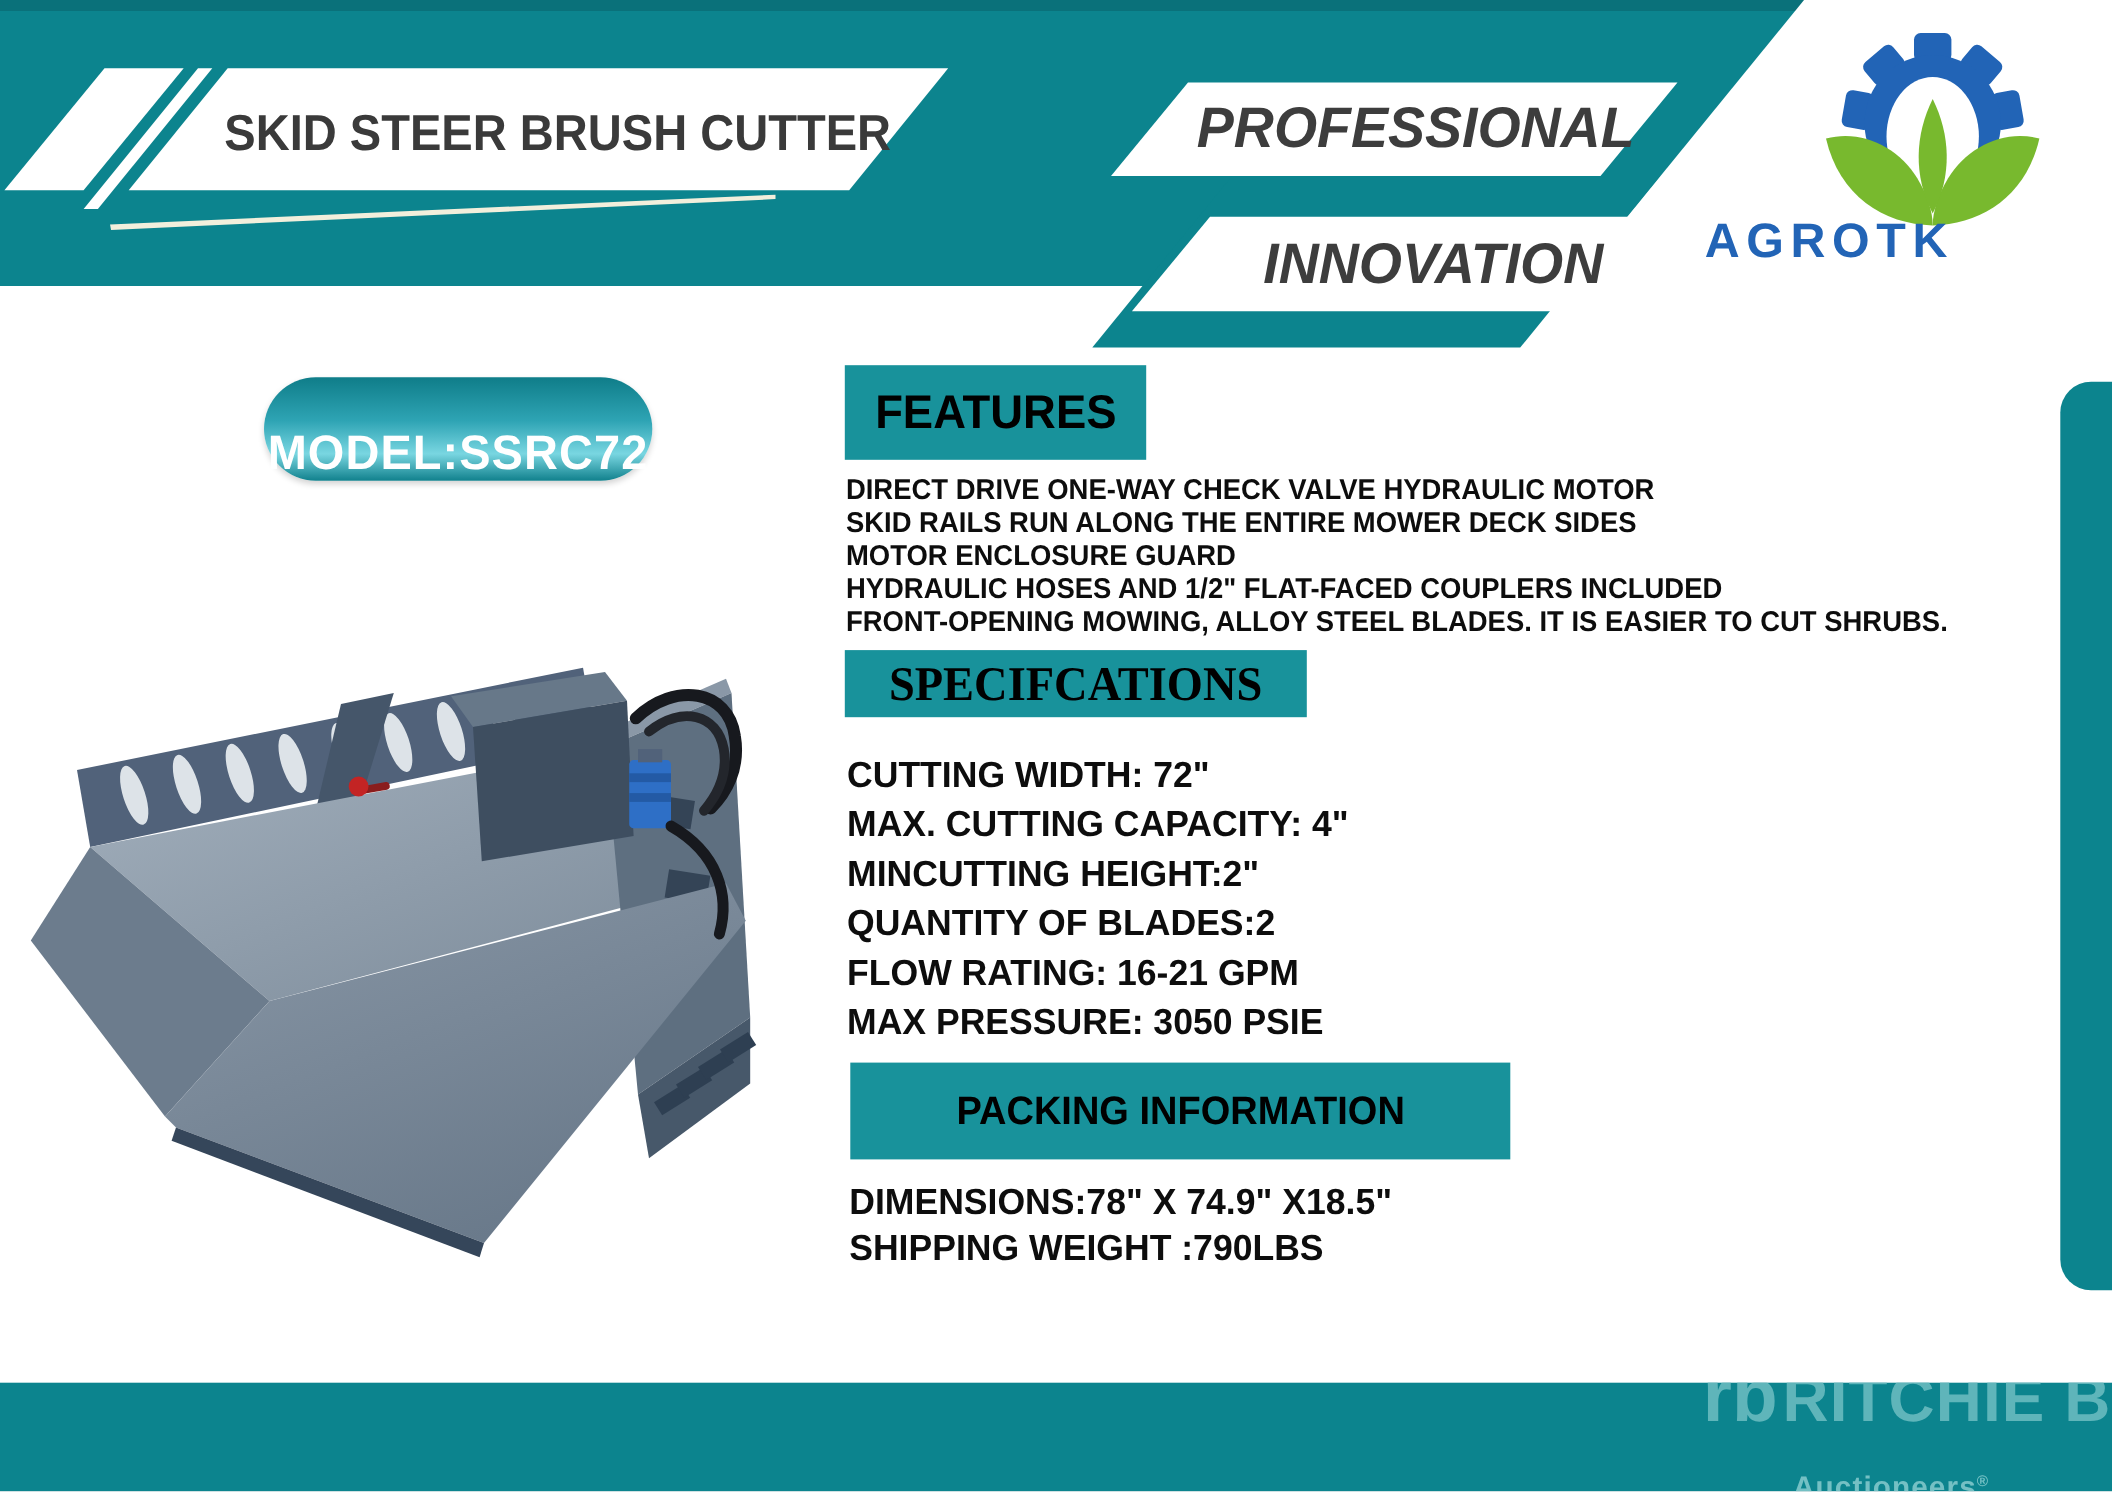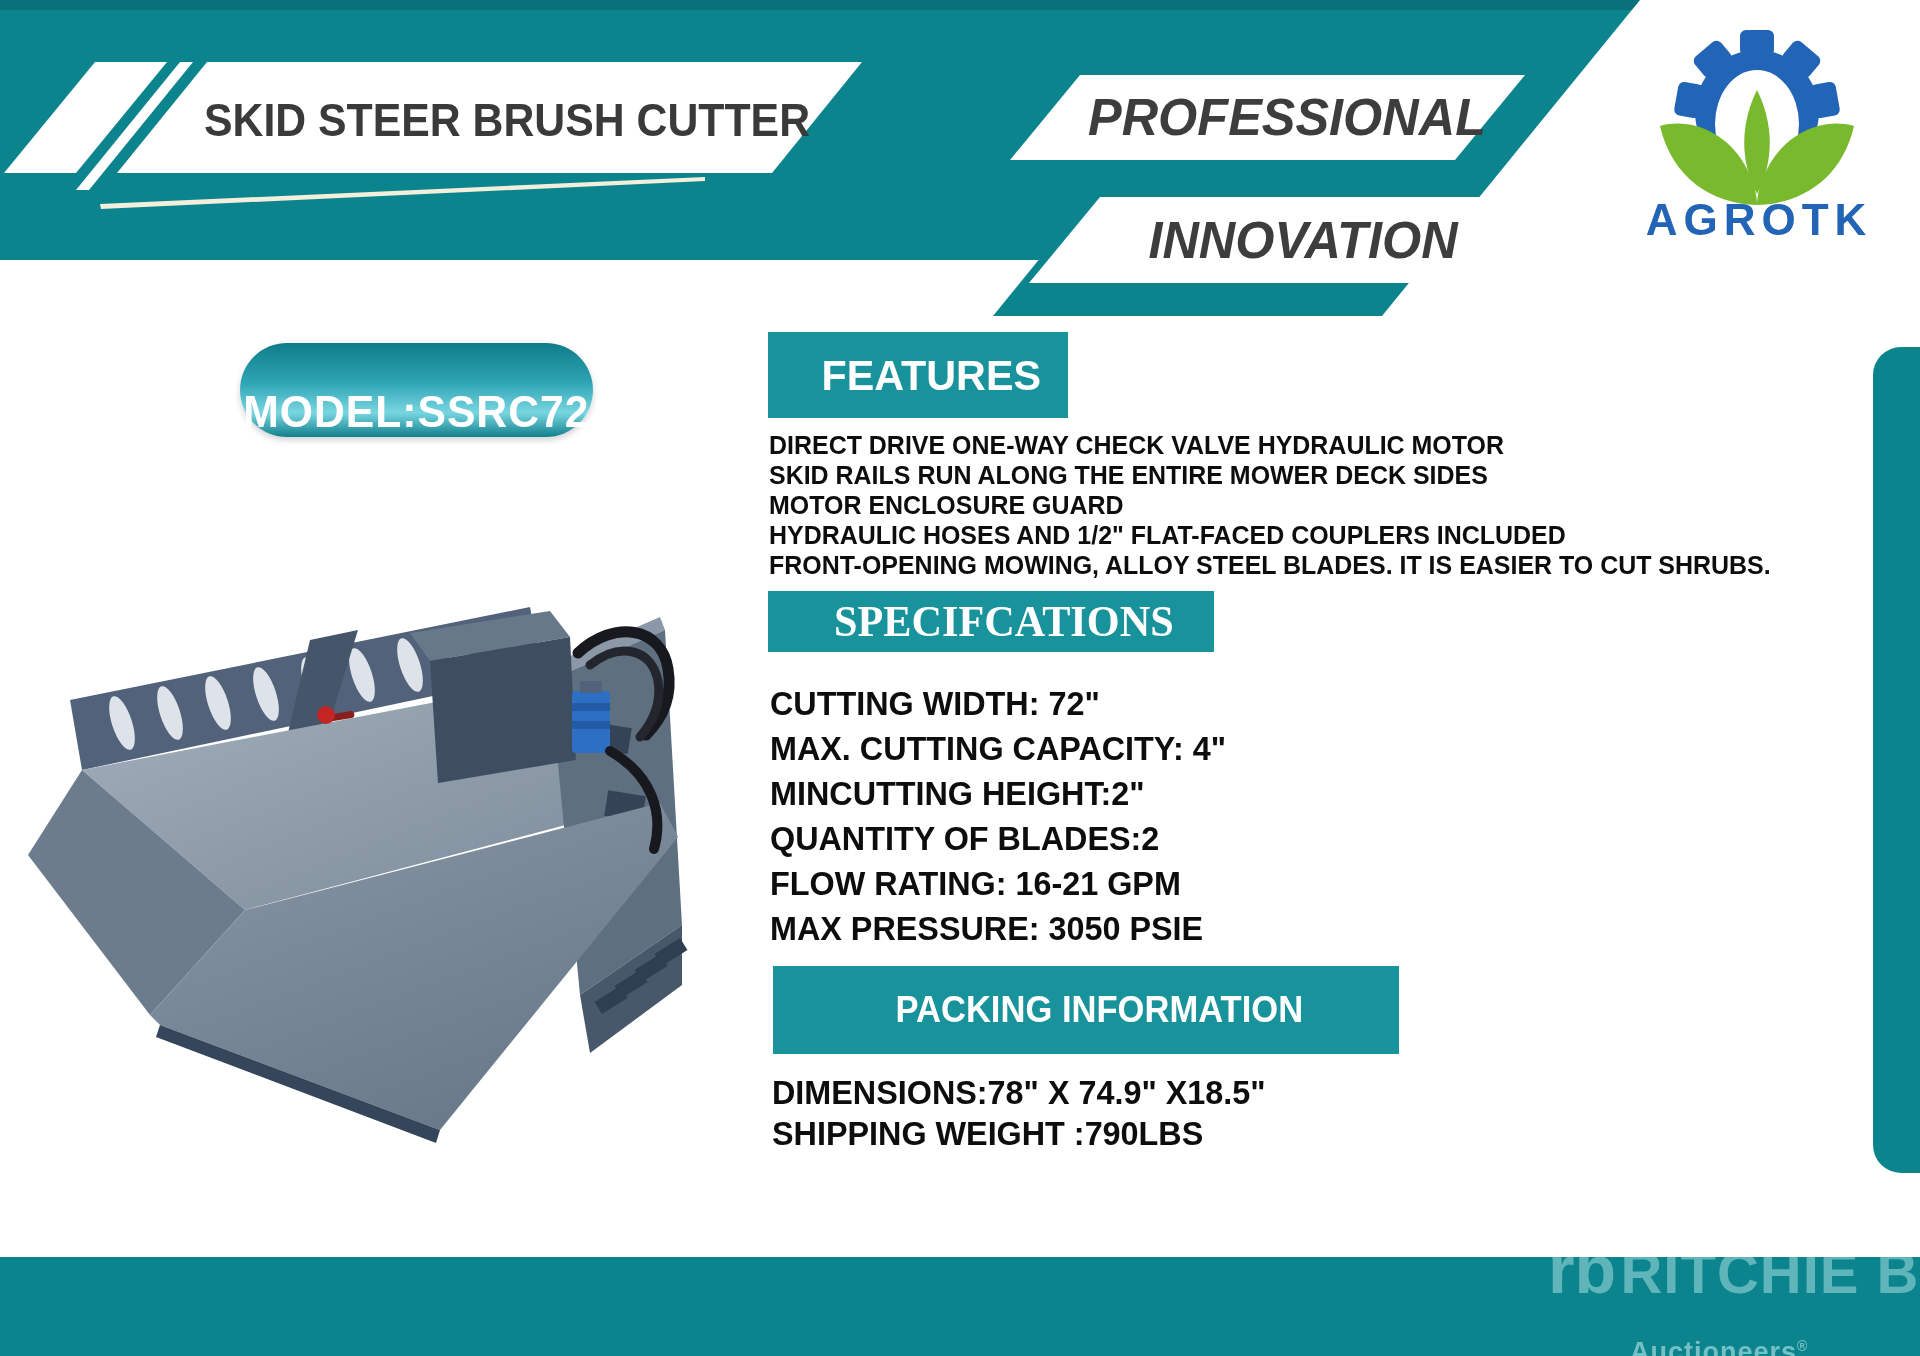--- a/index.html
+++ b/index.html
@@ -20,42 +20,42 @@
   }
   .tagline{
     position:absolute;width:470px;height:54px;
     display:flex;align-items:center;justify-content:center;
     font-size:52px;font-weight:bold;font-style:italic;color:#3d3d3d;
     transform:scaleX(.97);white-space:nowrap;
   }
   .tagline.pro{left:1052px;top:90px;}
   .tagline.inn{left:1068px;top:213px;}
   .brand-text{
-    position:absolute;left:1628px;top:196px;width:262px;height:48px;
+    position:absolute;left:1532px;top:196px;width:262px;height:48px;
     display:flex;align-items:center;justify-content:center;
     font-size:44px;font-weight:bold;color:#2264b6;letter-spacing:6px;
     white-space:nowrap;
   }
   
   .model-pill{
     position:absolute;left:240px;top:343px;width:353px;height:94px;
     border-radius:47px;
     background:linear-gradient(180deg,#0f7d89 0%,#2ea4b4 42%,#79d6e1 74%,#11818d 100%);
     display:flex;align-items:flex-end;justify-content:center;
     box-shadow:0 3px 6px rgba(0,0,0,.18);
   }
   .model-pill span{
     color:#ffffff;font-size:44px;font-weight:bold;letter-spacing:1px;
     transform:scaleX(.97);white-space:nowrap;
   }
   
   .sec-box{
-    position:absolute;background:#18929b;color:#ffffff;
-    display:flex;align-items:center;justify-content:center;
-    font-weight:bold;white-space:nowrap;padding-left:26px;
+    position:absolute;background:#18929b;color:#000000;
+    display:flex;align-items:center;justify-content:center;
+    font-weight:bold;white-space:nowrap;
   }
   .sec-box.features{left:768px;top:332px;width:274px;height:86px;font-size:43px;}
   .sec-box.specs{left:768px;top:591px;width:420px;height:61px;font-size:44px;font-family:Liberation Serif, serif;}
   .sec-box.packing{left:773px;top:966px;width:600px;height:88px;font-size:36px;}
   .sec-box span{transform:scaleX(.96);}
   
   .feature-list{
     position:absolute;left:769px;top:430px;color:#0d0d0d;
     font-size:26px;font-weight:bold;line-height:30px;
     transform:scaleX(.96);transform-origin:left top;white-space:nowrap;

